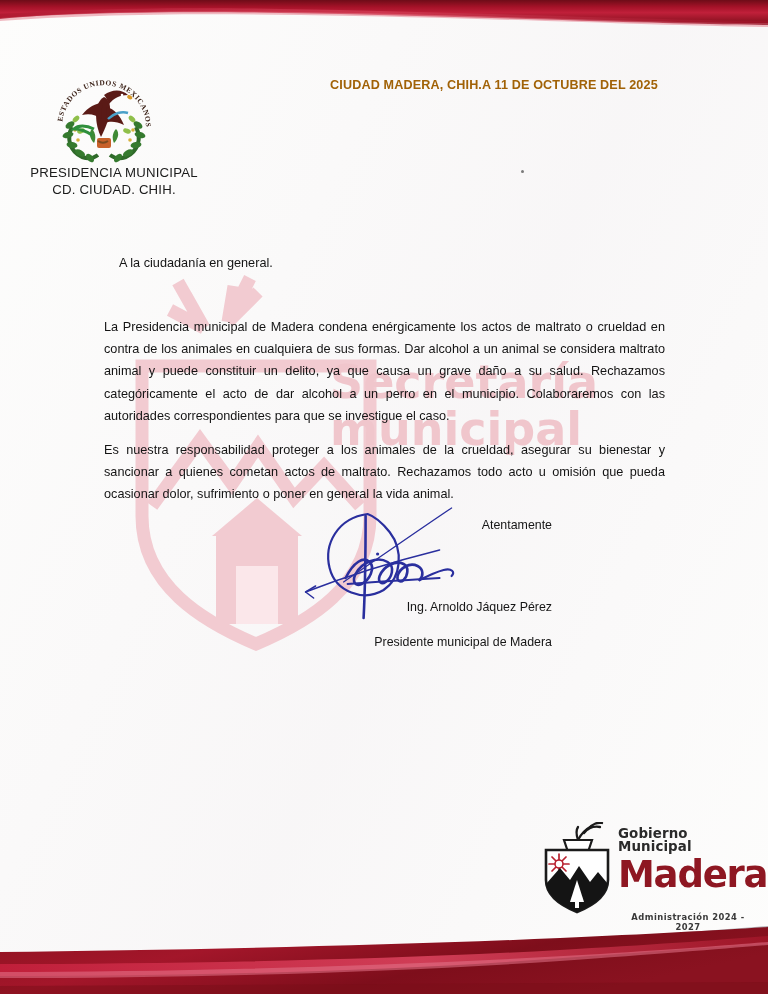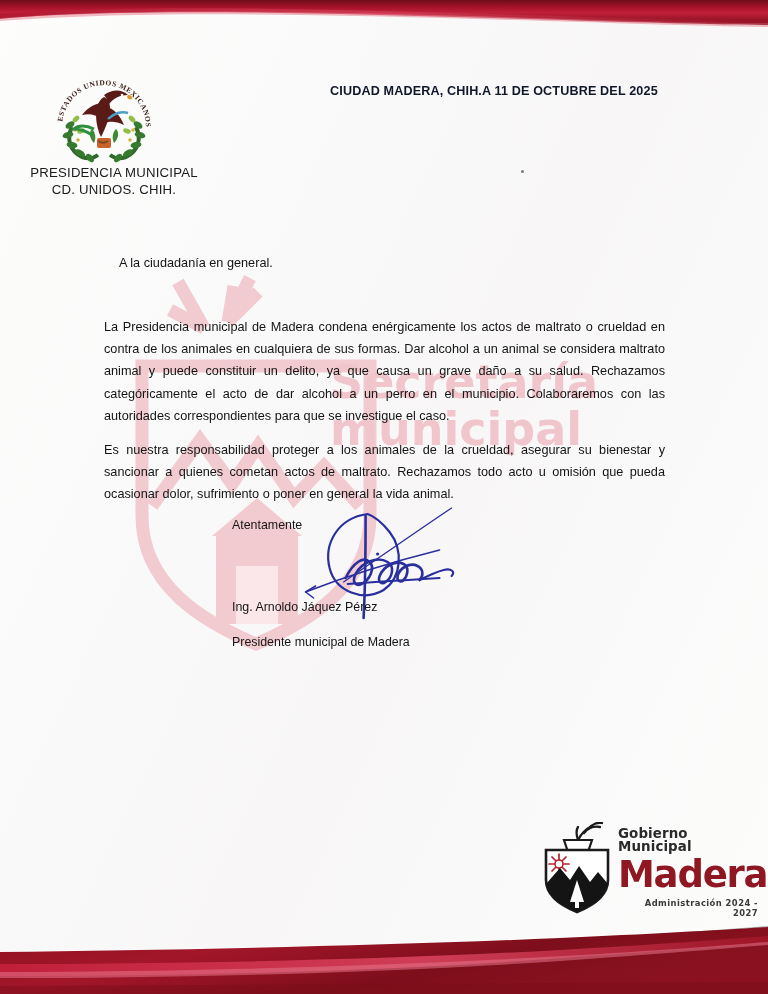--- a/index.html
+++ b/index.html
@@ -86,24 +86,24 @@
     font-family: "Liberation Sans", sans-serif;
     line-height: 1.32;
     letter-spacing: .2px;
   }
   .dept .l1 { display:block; }
   .dept .l2 { display:block; }
 
   .doc-date {
     position: absolute;
     left: 330px;
-    top: 84px;
+    top: 78px;
     font-size: 12.6px;
     font-weight: 700;
-    color: #0f172a;
+    color: #a16207;
     letter-spacing: .15px;
     white-space: nowrap;
   }
 
   .speck {
     position: absolute;
     left: 521px;
     top: 170px;
     width: 3px; height: 3px;
     background: #5a5a5a;
@@ -134,21 +134,21 @@
     margin: 0 0 12px 0;
   }
   .para:last-child { margin-bottom: 0; }
 
   
   .sign-wrap {
     position: absolute;
     left: 232px;
     top: 518px;
     width: 320px;
-    text-align: left;
+    text-align: right;
   }
   .atentamente {
     font-size: 12.4px;
     color: #161616;
     position: relative;
     z-index: 3;
   }
   .sig-area {
     position: relative;
     height: 78px;
@@ -208,22 +208,22 @@
     letter-spacing: -1.2px;
     line-height: 1.02;
     margin-top: 2px;
   }
   .fl-admin {
     font-family: "DejaVu Sans", sans-serif;
     font-size: 8.4px;
     font-weight: 600;
     color: #3a3a3a;
     letter-spacing: .45px;
-    margin-top: 4px;
-    text-align: right;
+    margin-top: 18px;
+    text-align: center;
     width: 140px;
   }
 </style>
 </head>
 <body>
 
 <div class="page">
 
   <div class="paper-tint"></div>
 
@@ -323,21 +323,21 @@
       <path d="M80,22 C83,22 85,24 84,26 C82,27 80,26 79,24Z" fill="#d99a28"></path>
       <circle cx="74" cy="22" r="1.3" fill="#ffffff"></circle>
       <path d="M46,56 C38,52 30,52 26,56 C32,56 38,58 44,62" fill="none" stroke="#2f8f3c" stroke-width="3"></path>
       <path d="M60,46 C66,40 74,38 80,40" fill="none" stroke="#4aa0c8" stroke-width="2.4"></path>
       <path d="M50,68 C53,70 57,70 60,68" fill="none" stroke="#7a4a20" stroke-width="2"></path>
     </svg>
   </div>
 
   <div class="dept">
     <span class="l1">PRESIDENCIA MUNICIPAL</span>
-    <span class="l2">CD. UNIDOS. CHIH.</span>
+    <span class="l2">CD. CIUDAD. CHIH.</span>
   </div>
 
   <div class="doc-date">CIUDAD MADERA, CHIH.A 11 DE OCTUBRE DEL 2025</div>
 
   <div class="speck"></div>
 
   <div class="salutation">A la ciudadanía en general.</div>
 
   <div class="body-block">
     <p class="para">La Presidencia municipal de Madera condena enérgicamente los actos de maltrato o crueldad en contra de los animales en cualquiera de sus formas. Dar alcohol a un animal se considera maltrato animal y puede constituir un delito, ya que causa un grave daño a su salud. Rechazamos categóricamente el acto de dar alcohol a un perro en el municipio. Colaboraremos con las autoridades correspondientes para que se investigue el caso.</p>

